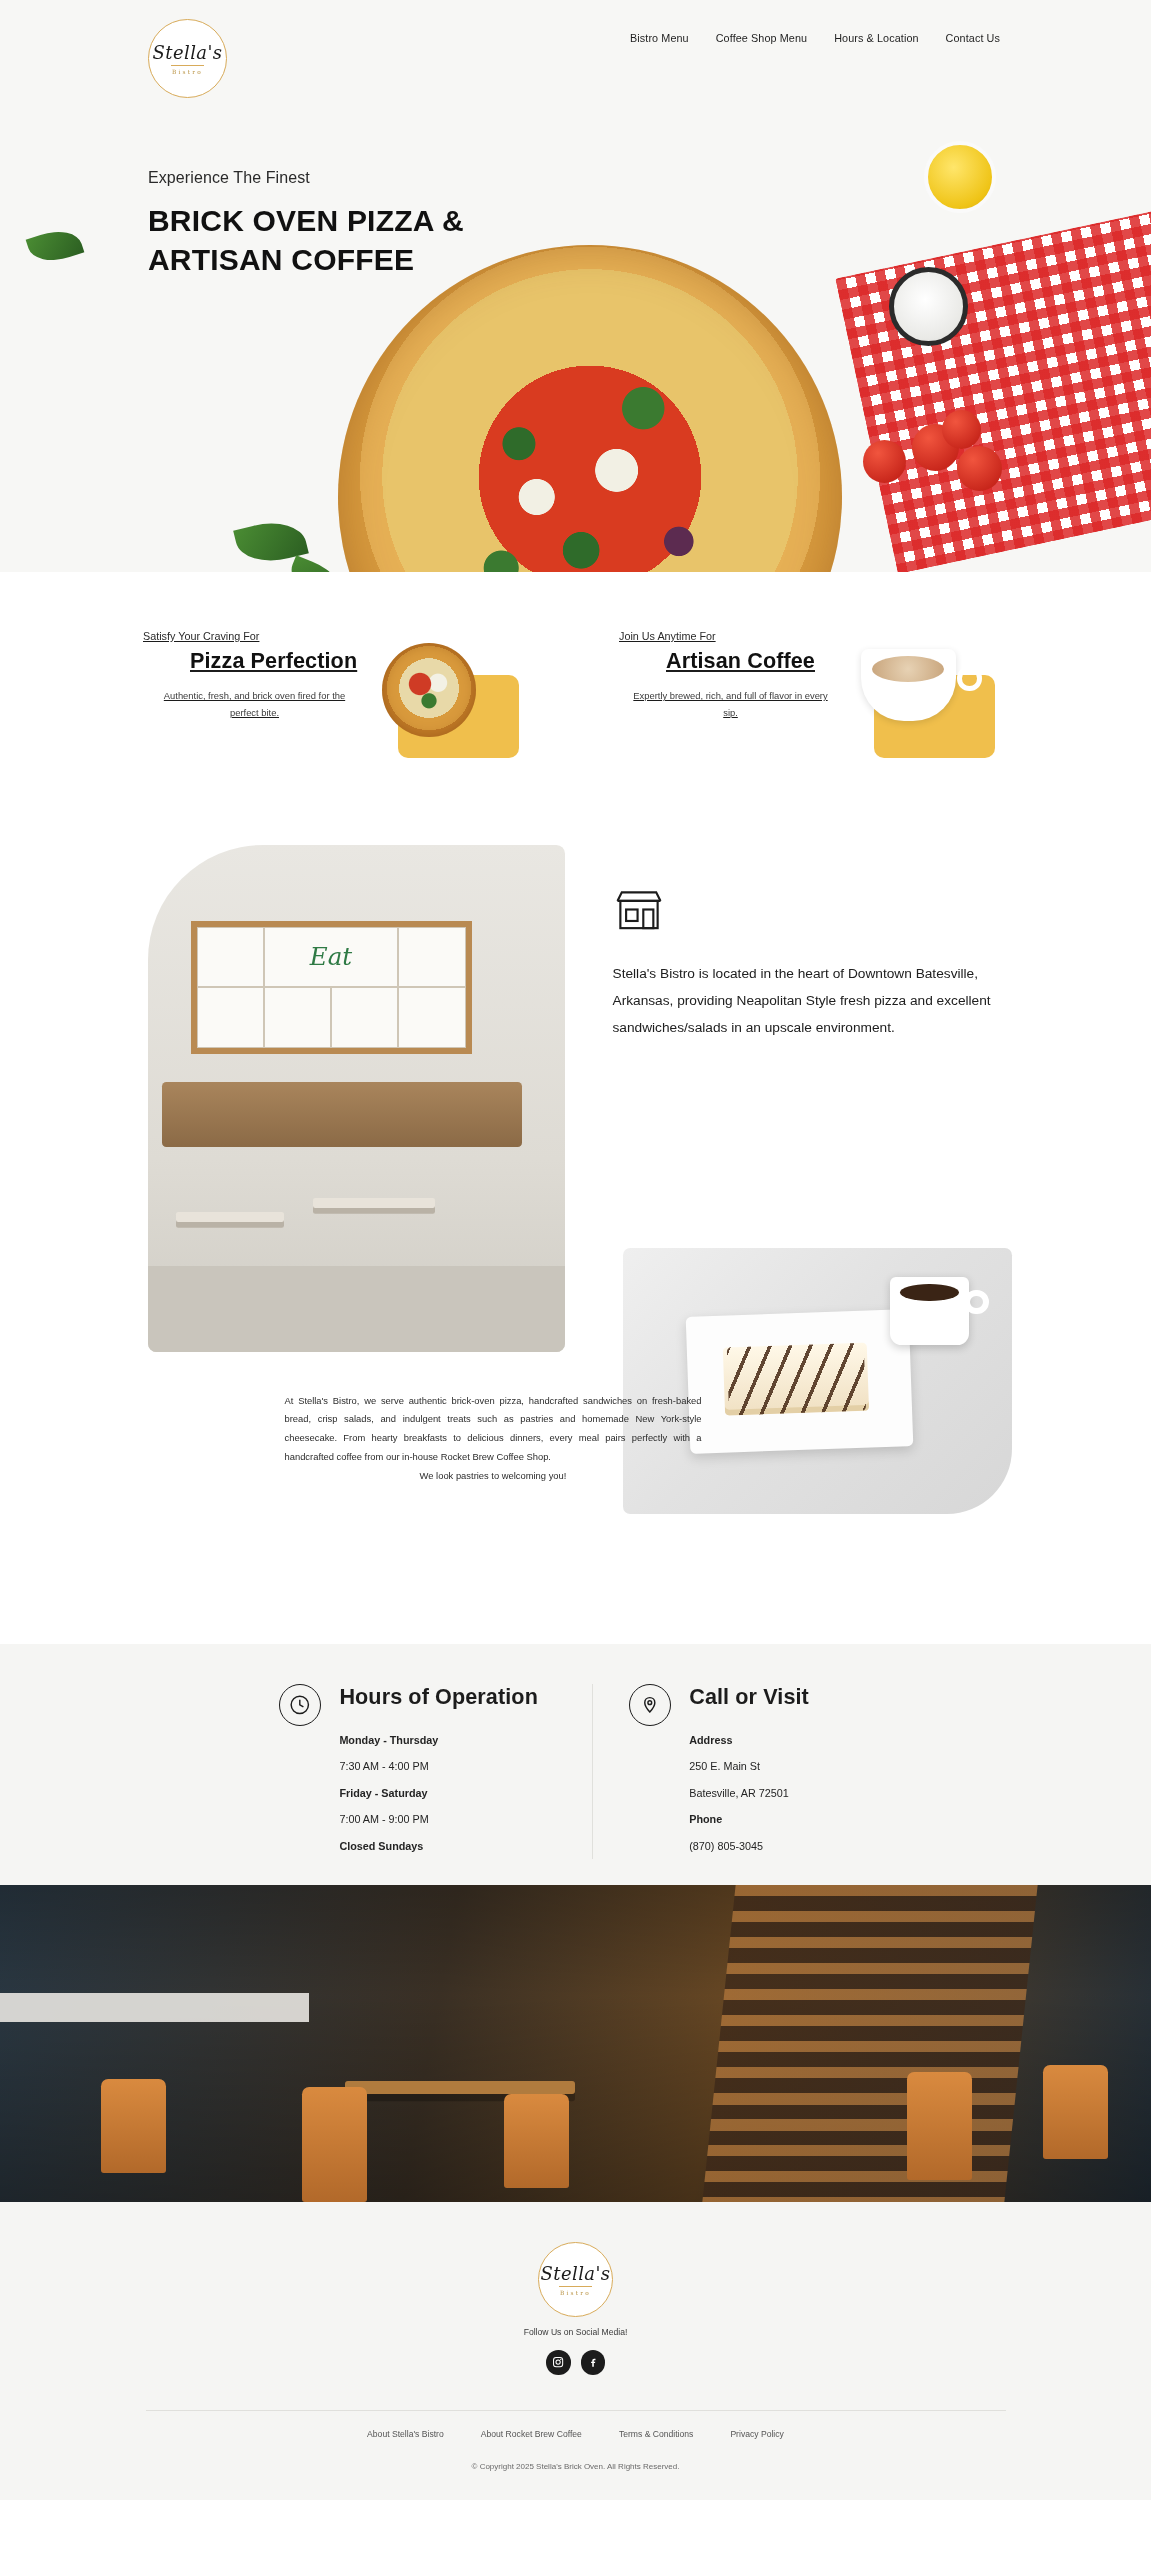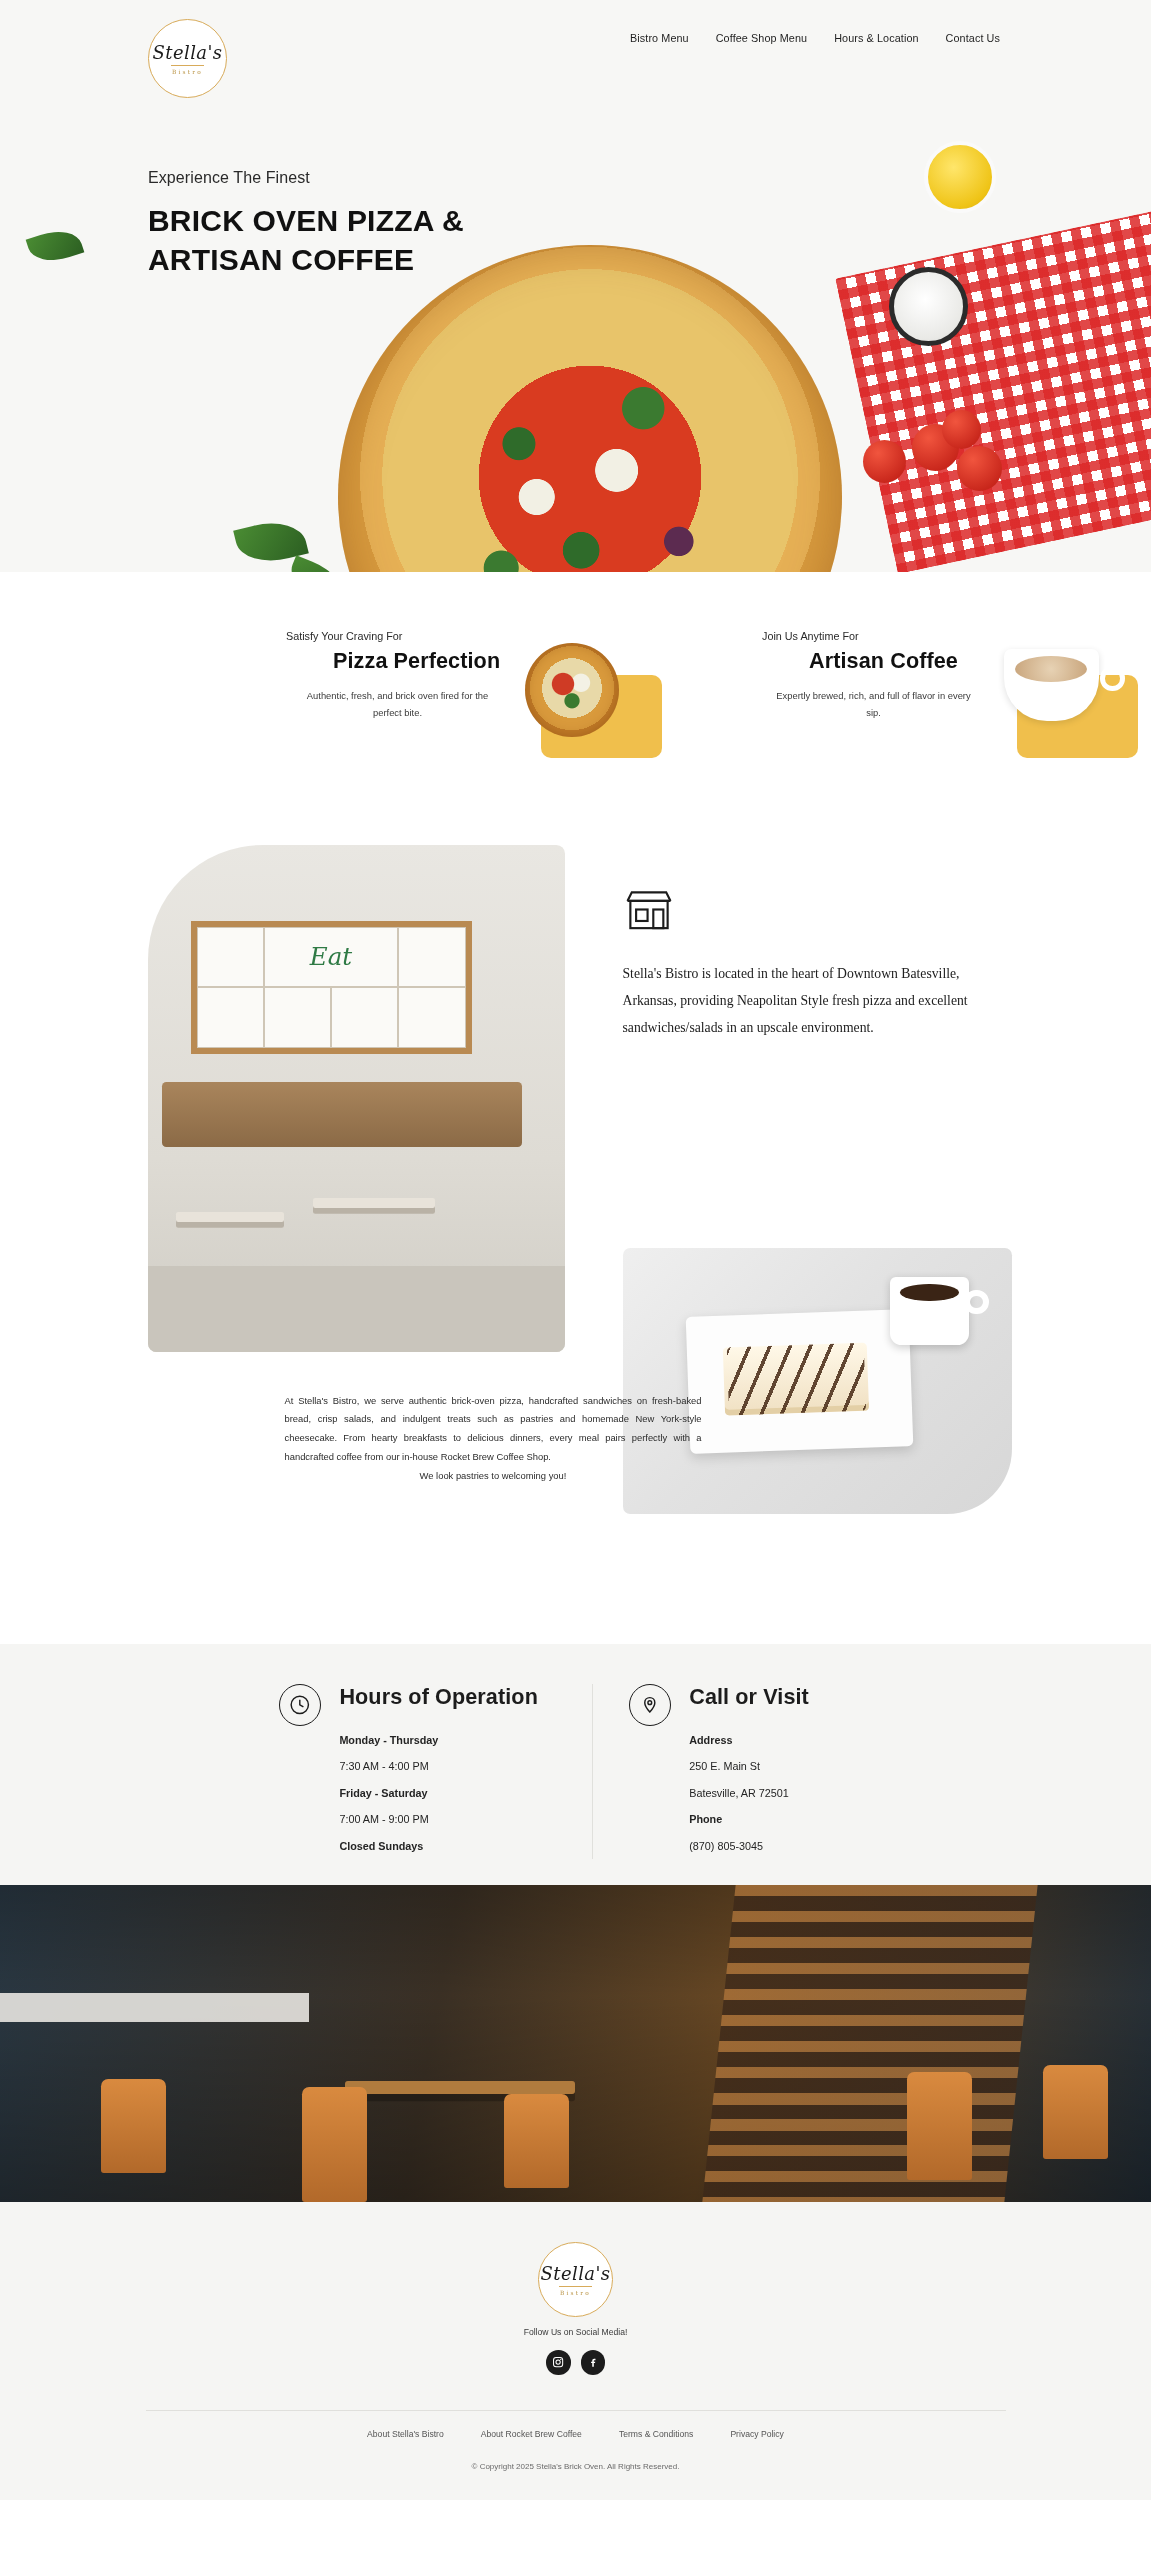--- a/index.html
+++ b/index.html
@@ -165,22 +165,23 @@
   }
   .basil.b1 { left: 29px; top: 112px; width: 52px; height: 30px; transform: rotate(-18deg); }
   .basil.b2 { left: 237px; top: 403px; width: 68px; height: 40px; transform: rotate(-14deg); }
   .basil.b3 { left: 288px; top: 446px; width: 58px; height: 33px; transform: rotate(22deg); }
 
   
   .features {
     background: #ffffff;
     padding: 58px 0 65px;
     display: flex;
-    justify-content: flex-end;
+    justify-content: center;
     gap: 87px;
+    text-decoration: underline;
   }
   .feature { display: flex; align-items: flex-start; width: 389px; }
   .feature-text { width: 223px; }
   .feature-eyebrow { font-size: 10.8px; color: #2a2a2a; margin-bottom: 5.8px; }
   .feature-title { font-size: 21.6px; font-weight: 700; color: #111; margin-bottom: 14.4px; letter-spacing: 0.1px; margin-left: 47px; }
   .feature-desc {
     font-size: 9.4px;
     line-height: 1.8;
     color: #3a3a3a;
     text-align: center;
@@ -269,21 +270,21 @@
   .bistro-photo .bench {
     position: absolute; left: 14.4px; top: 237px; width: 360px; height: 65px;
     background: linear-gradient(180deg,#a9855c,#8b6a46);
     border-radius: 4.3px;
   }
   .bistro-photo .floor {
     position: absolute; left: 0; right: 0; bottom: 0; height: 86px;
     background: #c9c5bc;
   }
 
-  .about-right { position: absolute; left: 475px; top: 43px; width: 381px; font-family: Liberation Serif, serif; }
+  .about-right { position: absolute; left: 465px; top: 43px; width: 381px; }
   .shop-icon { width: 52px; height: 43px; margin-bottom: 27px; }
   .about-text {
     font-size: 13.7px;
     line-height: 2.0;
     color: #202020;
   }
   .dessert-photo {
     position: absolute; left: 475px; top: 403px;
     width: 389px; height: 266px;
     border-radius: 7.2px 7.2px 65px 7.2px;

